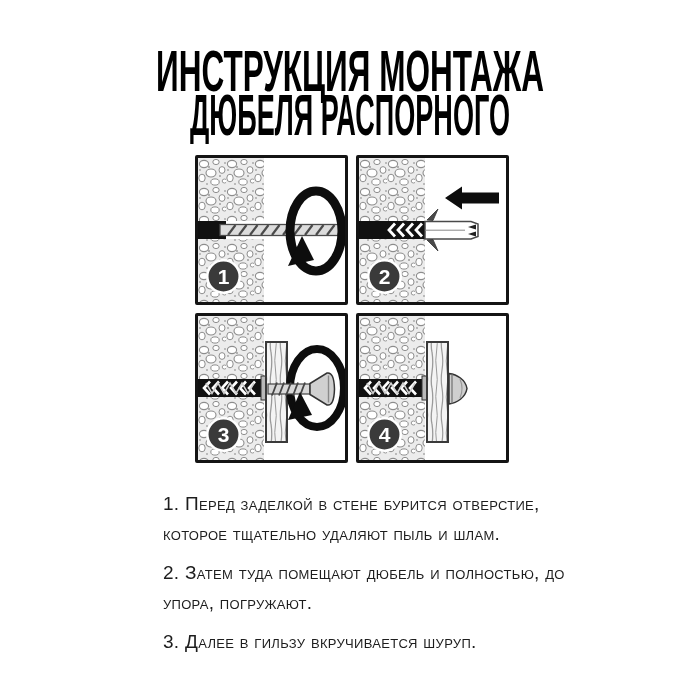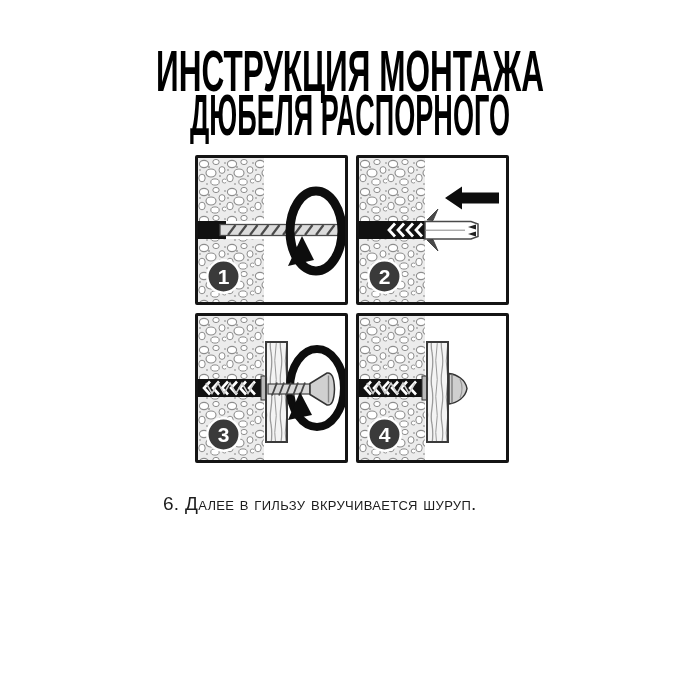--- a/index.html
+++ b/index.html
@@ -184,16 +184,18 @@
         <g>
           <circle cx="25.5" cy="118.5" r="16.2" fill="#3a3a3a" stroke="#ffffff" stroke-width="2.5"></circle>
           <text class="badge-num" x="25.5" y="126" text-anchor="middle">4</text>
         </g>
       </svg>
     </div>
 
   </div>
 
   <div class="steps">
-    <p class="step">6. Далее в гильзу вкручивается шуруп.</p>
+    <p class="step">1. Перед заделкой в стене бурится отверстие, которое тщательно удаляют пыль и шлам.</p>
+    <p class="step">2. Затем туда помещают дюбель и полностью, до упора, погружают.</p>
+    <p class="step">3. Далее в гильзу вкручивается шуруп.</p>
   </div>
 
 </div>
 
 </body></html>

